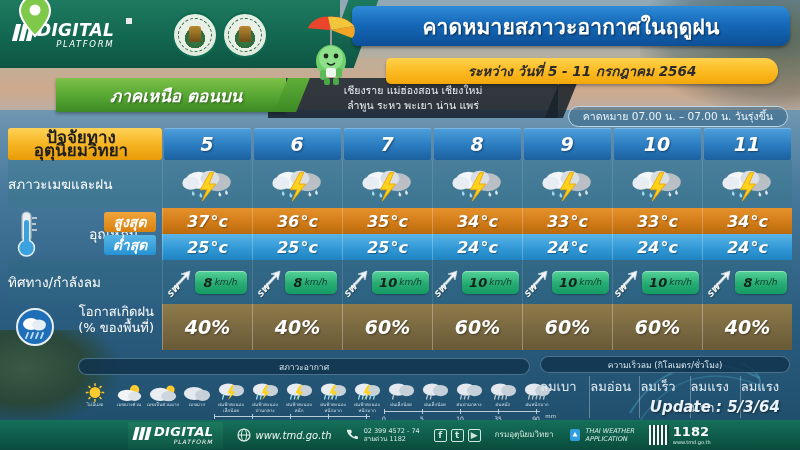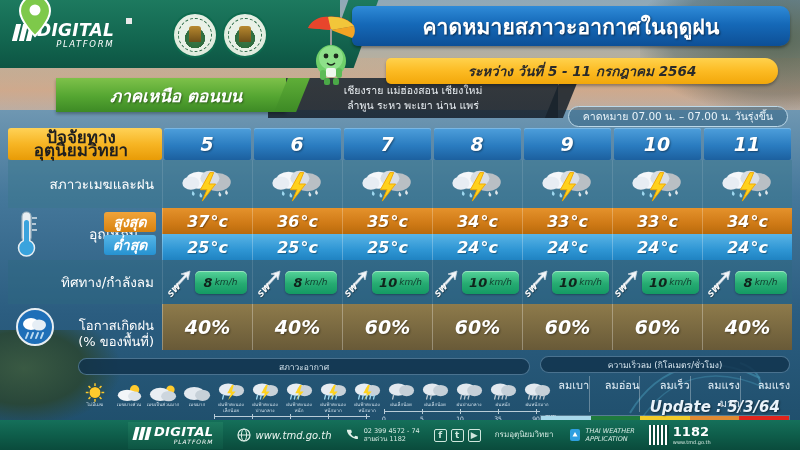--- a/index.html
+++ b/index.html
@@ -144,21 +144,21 @@
     background: rgba(40,90,125,.45);
     display: flex; align-items: center; z-index: 6;
   }
   .fpill span { color: #eaf4fa; font-size: 10.5px; }
 
   
   .table { position: absolute; left: 8px; top: 128px; width: 784px; height: 226px; z-index: 5; }
   .trow { display: flex; width: 100%; }
   .lbl {
     width: 154px; flex: 0 0 154px; display: flex; align-items: center;
-    justify-content: flex-end; position: relative; padding-right: 8px;
+    position: relative; padding-right: 8px;
   }
   .cells { flex: 1; display: flex; }
   .cell { flex: 1; display: flex; align-items: center; justify-content: center;
           position: relative; }
 
   
   .r-head { height: 32px; }
   .r-head .lbl {
     background: linear-gradient(180deg,#ffd257 0%, #f7b524 50%, #e89b06 100%);
     justify-content: center; flex-direction: column; height: 32px;
@@ -247,21 +247,21 @@
   .scale { position: relative; height: 14px; margin-top: 1px; }
   .scale .line { position:absolute; left:0; right:14px; top:2px; height:1px; background:#b9ccd8; }
   .scale .tick { position:absolute; top:0; width:1px; height:5px; background:#b9ccd8; }
   .scale .num { position:absolute; top:6px; color:#cfe0ec; font-size:6px; transform: translateX(-50%); }
   .scale .mm { position:absolute; right:-2px; top:4px; color:#cfe0ec; font-size:5.5px; }
 
   .legend-wind { position:absolute; right: 10px; top: 356px; width: 250px; z-index: 5; }
   .wbar { display:flex; height: 14px; margin-top:3px; border: 1px solid rgba(255,255,255,.25); }
   .wbar div { flex:1; }
   .wlabels { display:flex; margin-top: 3px; }
-  .wlabels div { flex:1; text-align:right; color:#e3eef6; font-size: 11px;
+  .wlabels div { flex:1; text-align:left; color:#e3eef6; font-size: 13px;
                  border-right: 1px solid rgba(255,255,255,.3); }
   .wlabels div:last-child { border-right: none; }
   .update { position:absolute; right: 20px; top: 398px; color:#eaf3fa; font-size: 15px;
             font-weight: bold; font-style: italic; z-index: 8;
             text-shadow: 1px 1px 2px rgba(0,0,0,.5); }
 
   
   .footer {
     position:absolute; left:0; bottom:0; width: 800px; height: 30px;
     background: linear-gradient(180deg,#15705a 0%, #0e5c49 55%, #0a4b3c 100%);

